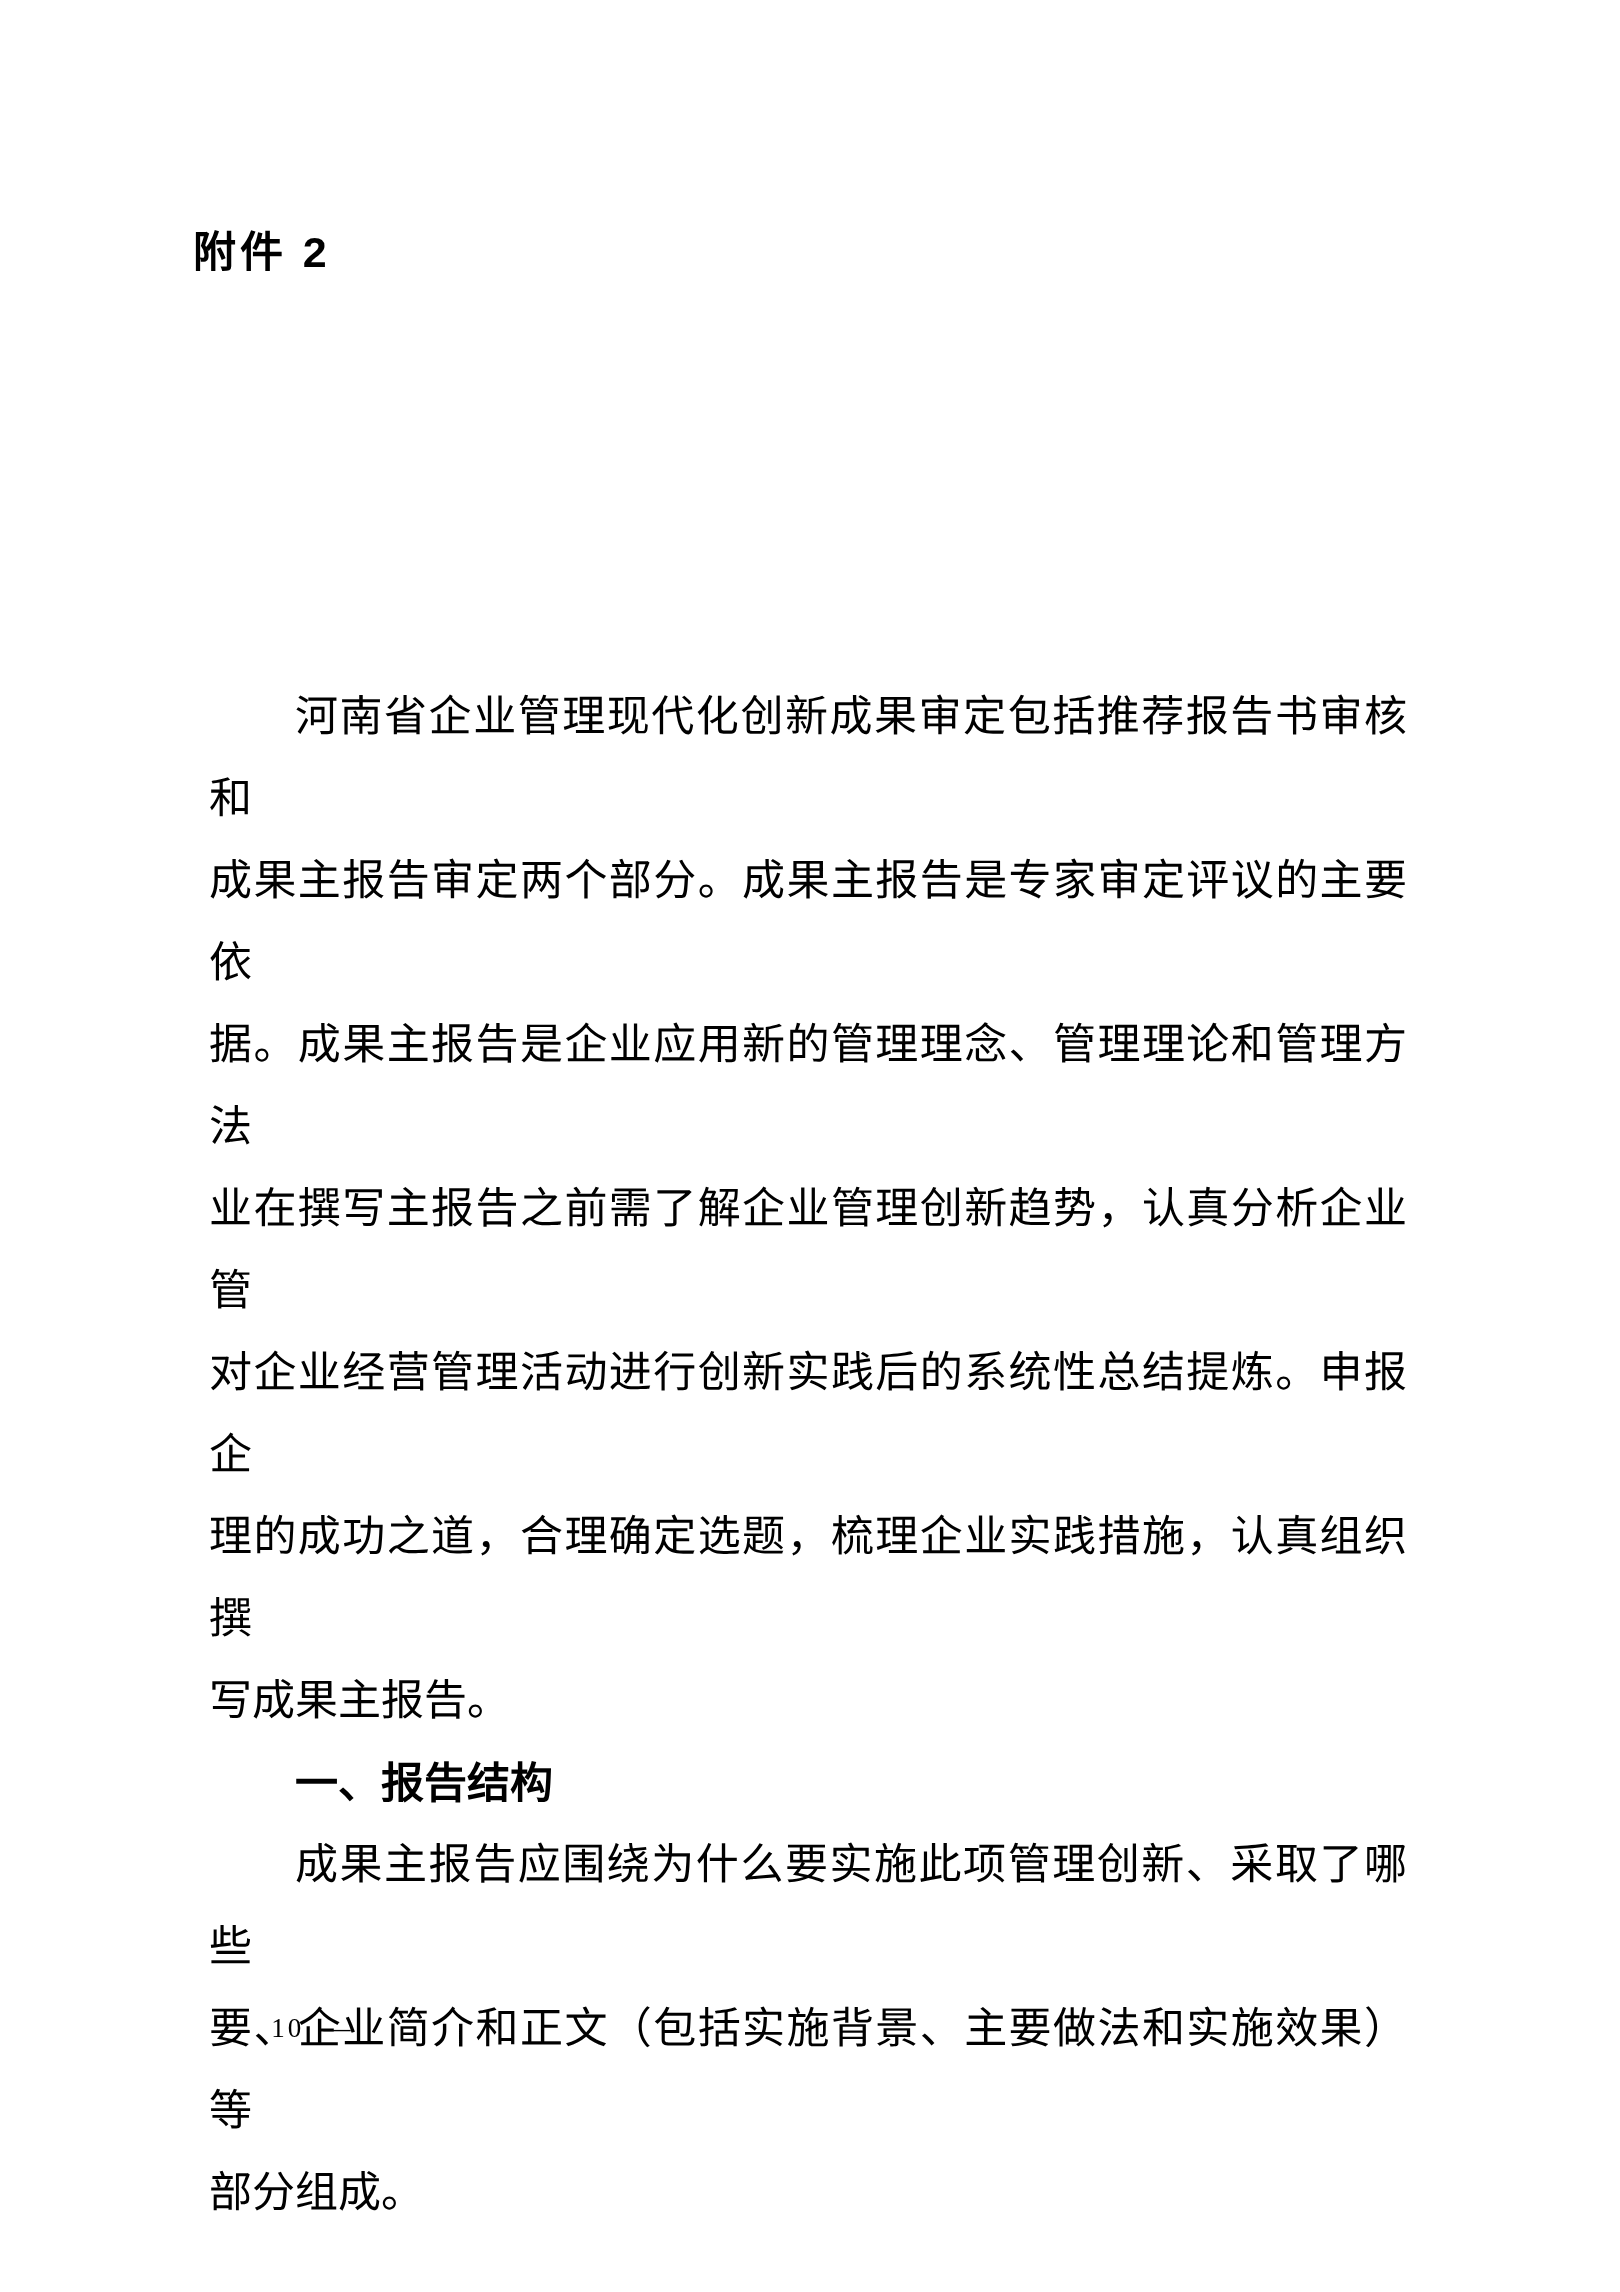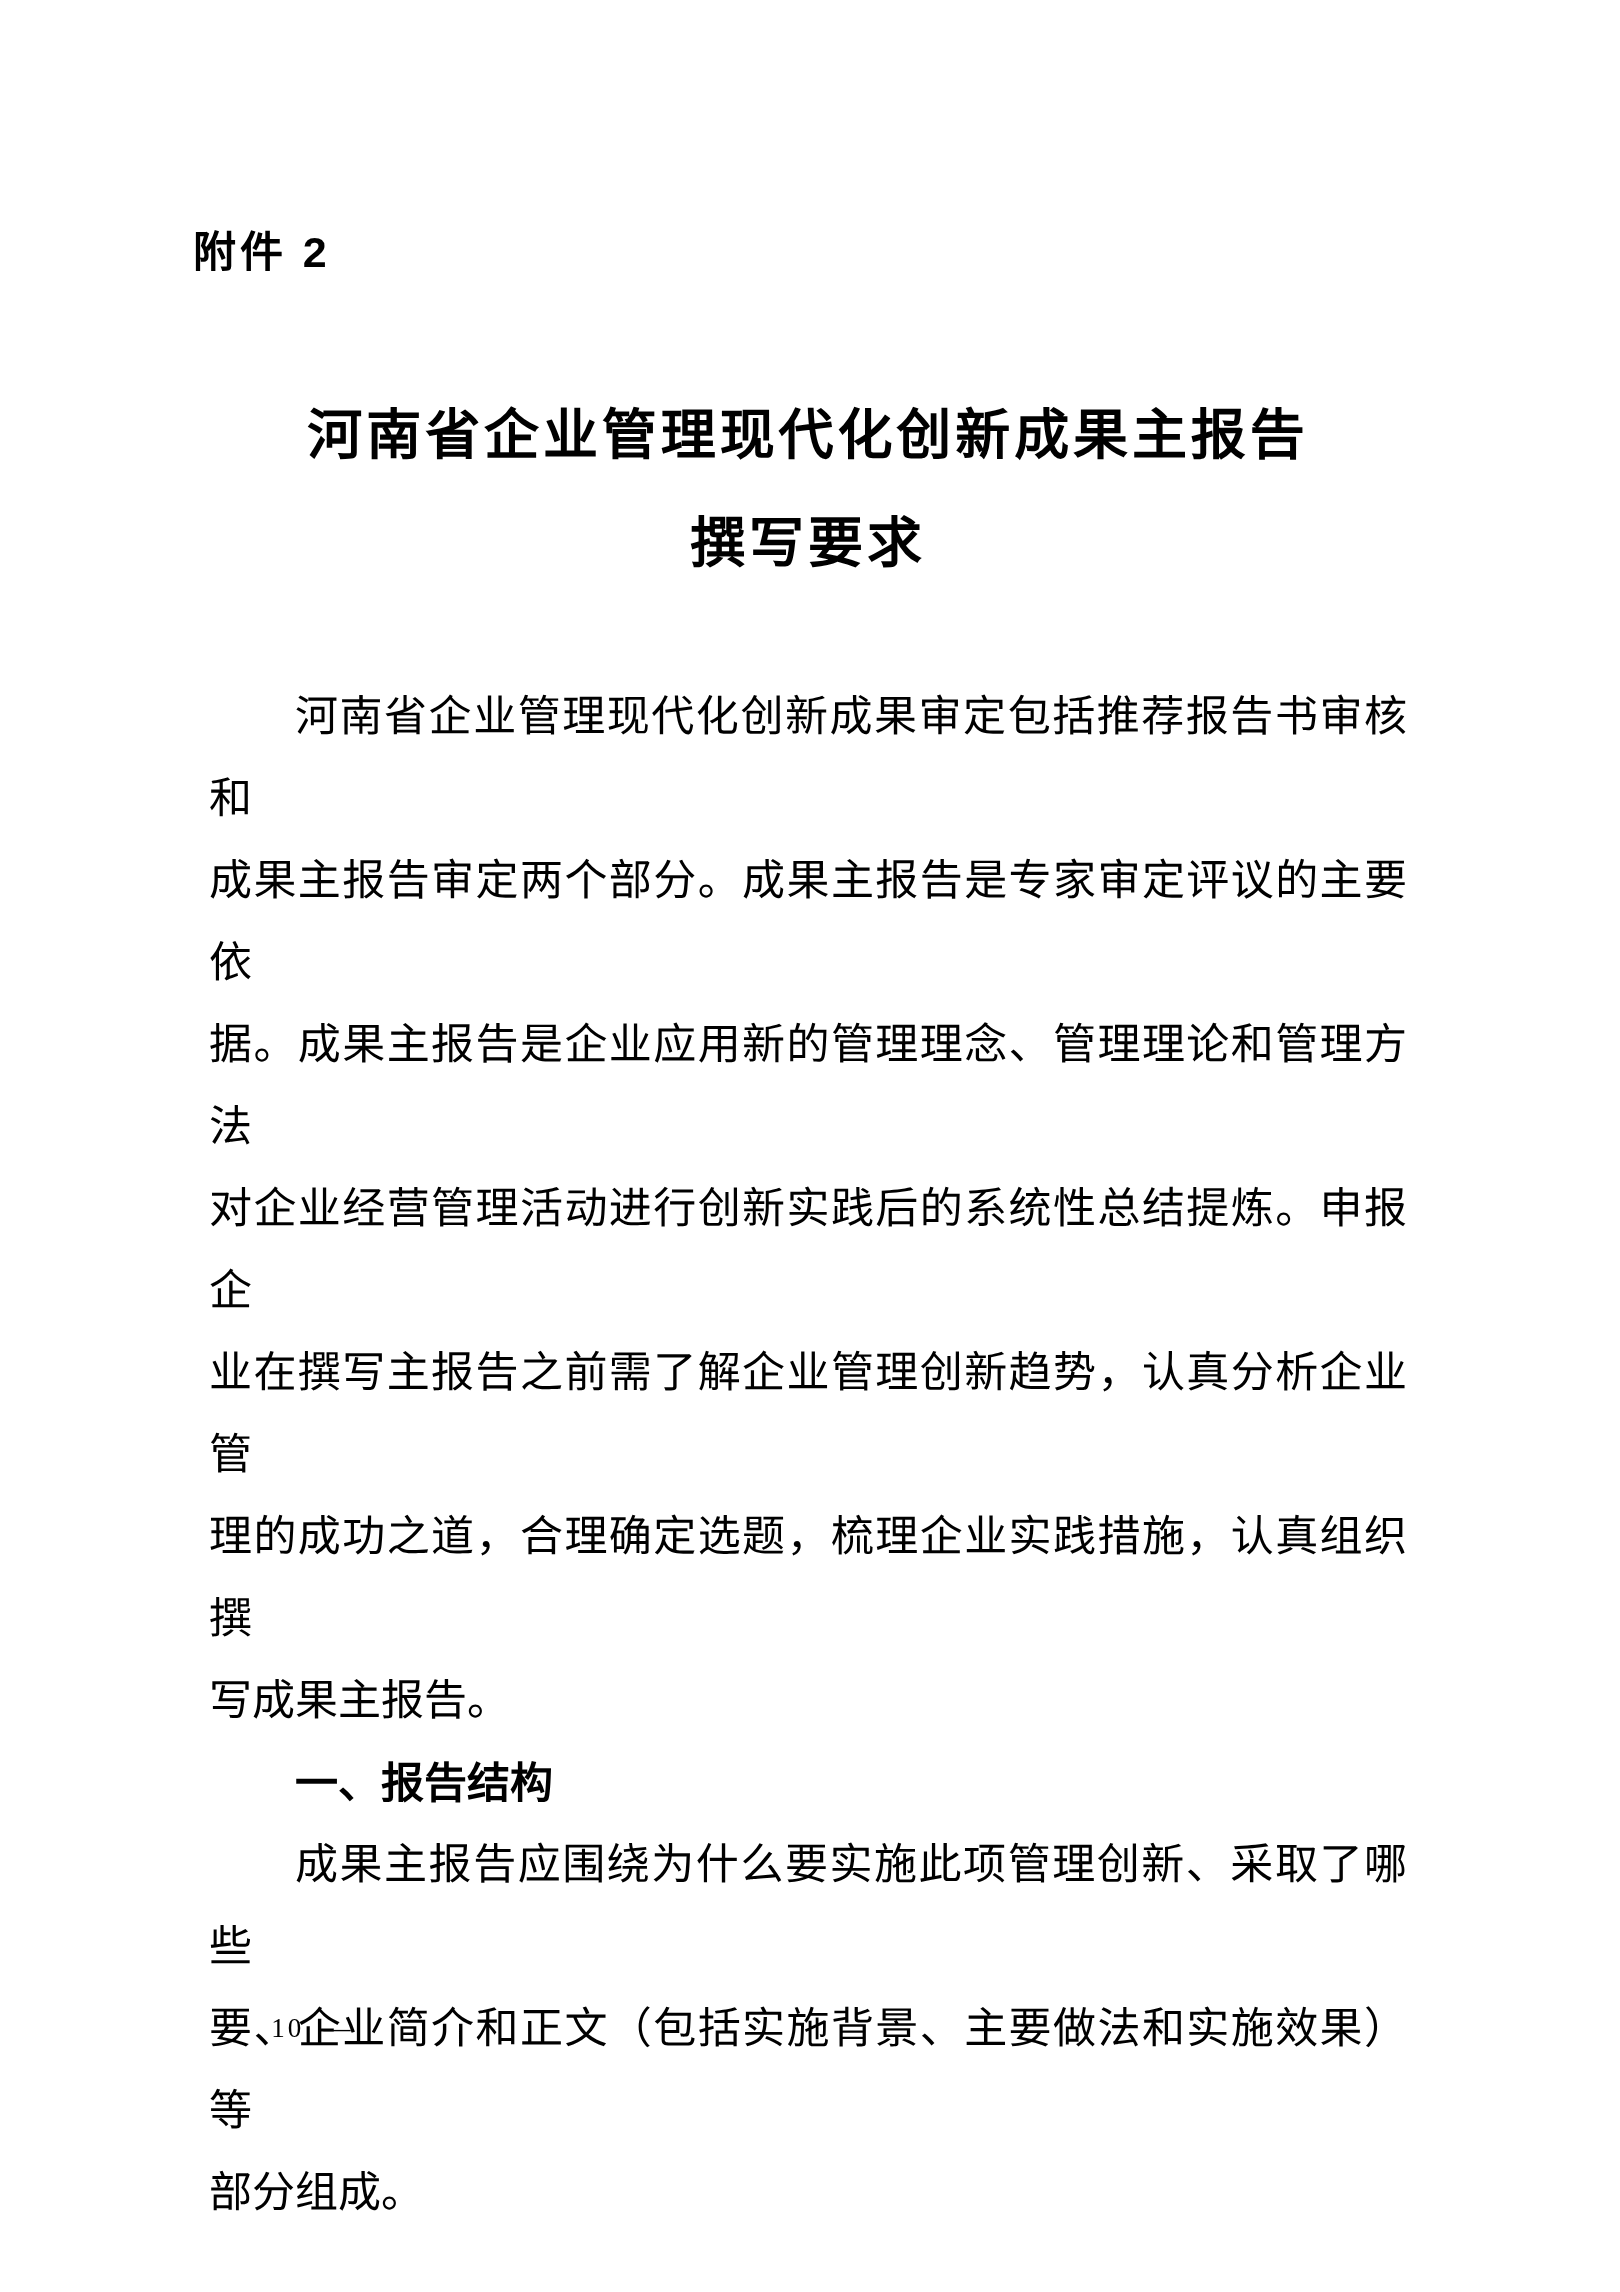--- a/index.html
+++ b/index.html
@@ -81,32 +81,28 @@
     white-space: nowrap;
   }
 </style>
 </head>
 <body>
 
 <div class="page">
 
   <div class="attachment-label">附件 2</div>
 
-  <div class="doc-title">
-    <div>河南省企业管理现代化创新成果主报告</div>
-    <div>撰写要求</div>
-  </div>
 
   <div class="body-text">
 
     <div class="line fill indent">河南省企业管理现代化创新成果审定包括推荐报告书审核和</div>
     <div class="line fill">成果主报告审定两个部分。成果主报告是专家审定评议的主要依</div>
     <div class="line fill">据。成果主报告是企业应用新的管理理念、管理理论和管理方法</div>
+    <div class="line fill">业在撰写主报告之前需了解企业管理创新趋势，认真分析企业管</div>
     <div class="line fill">对企业经营管理活动进行创新实践后的系统性总结提炼。申报企</div>
-    <div class="line fill">业在撰写主报告之前需了解企业管理创新趋势，认真分析企业管</div>
     <div class="line fill">理的成功之道，合理确定选题，梳理企业实践措施，认真组织撰</div>
     <div class="line">写成果主报告。</div>
 
     <div class="line sec-heading">一、报告结构</div>
 
     <div class="line fill indent">成果主报告应围绕为什么要实施此项管理创新、采取了哪些</div>
     <div class="line fill">要、企业简介和正文（包括实施背景、主要做法和实施效果）等</div>
     <div class="line">部分组成。</div>
 
   </div>

